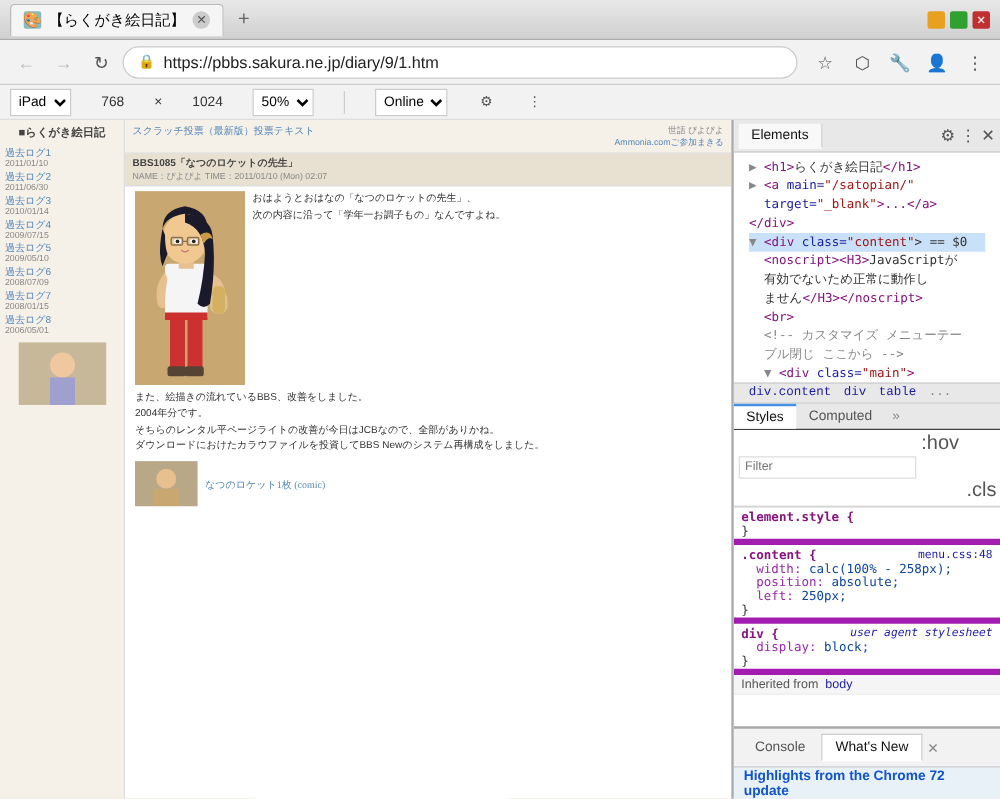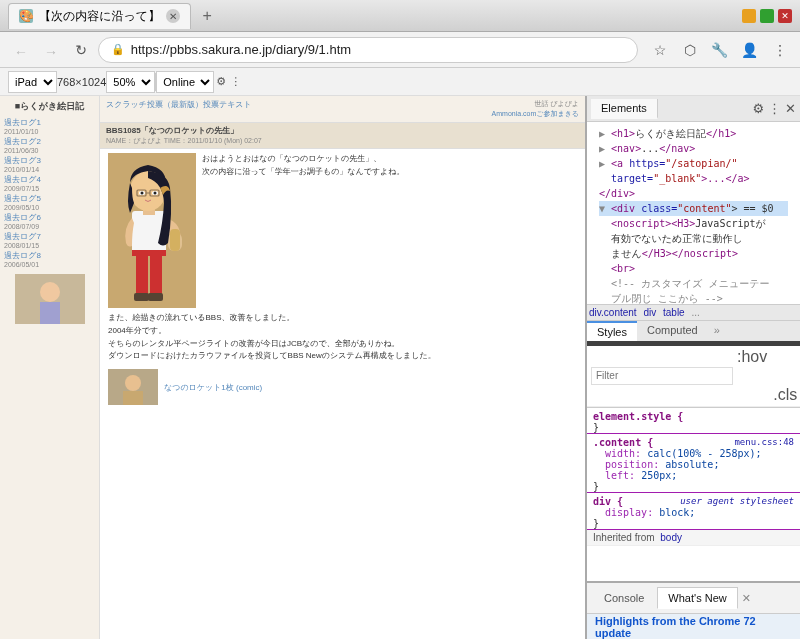--- a/index.html
+++ b/index.html
@@ -101,21 +101,21 @@
       color: #555; font-size: 14px;
     }
 
     
     .toolbar {
       background: #f2f2f2;
       height: 28px;
       display: flex;
       align-items: center;
       padding: 0 8px;
-      gap: 0;
+      gap: 24px;
       border-bottom: 1px solid #ddd;
     }
     .toolbar select {
       height: 22px; font-size: 11px; border: 1px solid #ccc; background: white; padding: 0 2px;
     }
     .toolbar-sep { width: 1px; height: 18px; background: #ccc; }
 
     
     .main-area {
       display: flex;
@@ -240,38 +240,39 @@
     .html-tag { color: #881280; }
     .html-attr { color: #1a1aa6; }
     .html-val { color: #a31515; }
     .html-text { color: #333; }
     .html-selected { background: #c8e0f8; }
     .html-triangle { color: #888; cursor: pointer; }
     .breadcrumb-bar {
       background: #e8e8e8;
       border-top: 1px solid #ccc;
       border-bottom: 1px solid #ccc;
-      padding: 2px 2px;
+      padding: 2px 12px;
       font-size: 10px;
-      font-family: Liberation Sans, sans-serif;
+      font-family: Liberation Mono, monospace;
       color: #1a1aa6;
       white-space: nowrap;
       overflow: hidden;
     }
     .breadcrumb-sep { color: #888; margin: 0 2px; }
     .styles-section {
       border-top: 1px solid #ccc;
       background: white;
       flex: 1;
       overflow-y: auto;
     }
     .styles-tabs {
       display: flex;
       background: #e8e8e8;
-      border-bottom: 5px solid #404040;
+      border-bottom: 1px solid #404040;
+      align-items: center;
     }
     .styles-tab {
       padding: 3px 10px;
       font-size: 11px;
       cursor: pointer;
       color: #555;
     }
     .styles-tab.active {
       background: white;
       color: #111;
@@ -286,21 +287,21 @@
       background: white;
     }
     .filter-input {
       flex: 1;
       border: 1px solid #ddd;
       font-size: 10px;
       padding: 1px 4px;
       height: 18px;
     }
     .filter-btns { display: flex; gap: 2px; margin-left: 4px; font-size: 16px; color: #555; }
-    .css-rule { padding: 3px 6px 0; border-bottom: 1px solid #a21caf; font-size: 10px; font-family: monospace; }
+    .css-rule { padding: 3px 6px 0; border-bottom: 5px solid #a21caf; font-size: 10px; font-family: monospace; }
     .css-selector { color: #881280; font-weight: bold; }
     .css-source { float: right; color: #1a1aa6; font-size: 9px; }
     .css-prop { color: #9c27b0; padding-left: 12px; }
     .css-val { color: #0d47a1; }
     .css-brace { color: #333; }
     .inherited-label { padding: 2px 6px; font-size: 10px; color: #555; background: #f5f5f5; border-bottom: 1px solid #eee; }
 
     
     .console-bar {
       background: #f2f2f2;
@@ -347,21 +348,21 @@
       font-size: 11px; background: none; border: none; cursor: pointer;
       color: #555; padding: 0 2px;
     }
   </style>
 </head>
 <body>
 
 <div class="title-bar">
   <div class="title-bar-tab">
     <span class="favicon">🎨</span>
-    <span>【次の内容に沿って】</span>
+    <span>【らくがき絵日記】</span>
     <span class="tab-close">✕</span>
   </div>
   <div class="new-tab-btn">+</div>
   <div class="window-controls">
     <div class="win-btn minimize"></div>
     <div class="win-btn maximize"></div>
     <div class="win-btn close">✕</div>
   </div>
 </div>
 
@@ -524,21 +525,21 @@
               <span>ダウンロードにおけたカラウファイルを投資してBBS Newのシステム再構成をしました。</span>
             </div>
             <div style="margin-top:6px; display:flex; align-items:center; gap:6px;">
               <div style="width:50px; height:36px; background:#b8a888; overflow:hidden;">
                 <svg width="50" height="36" viewBox="0 0 50 36">
                   <rect width="50" height="36" fill="#b8a888"></rect>
                   <circle cx="25" cy="14" r="8" fill="#e8c090"></circle>
                   <rect x="15" y="22" width="20" height="14" fill="#c8a870"></rect>
                 </svg>
               </div>
-              <span style="font-size:8px; color:#5588bb; cursor:pointer;">なつのロケット1枚 (comic)</span>
+              <span style="font-size:8px; color:#5588bb; cursor:pointer;font-family:Liberation Serif, serif;">なつのロケット1枚 (comic)</span>
             </div>
           </div>
         </div>
 
       </div>
     </div>
   </div>
 
   <div class="devtools-panel">
 
@@ -553,25 +554,21 @@
       </div>
     </div>
 
     <div class="html-tree">
       <div class="html-line">
         <span class="html-triangle">▶</span>
         <span class="html-tag">&lt;h1&gt;</span><span class="html-text">らくがき絵日記</span><span class="html-tag">&lt;/h1&gt;</span>
       </div>
       <div class="html-line">
         <span class="html-triangle">▶</span>
-        <span class="html-tag">&lt;nav&gt;</span><span class="html-text">...</span><span class="html-tag">&lt;/nav&gt;</span>
-      </div>
-      <div class="html-line">
-        <span class="html-triangle">▶</span>
-        <span class="html-tag">&lt;a </span><span class="html-attr">https=</span><span class="html-val">"/satopian/"</span>
+        <span class="html-tag">&lt;a </span><span class="html-attr">main=</span><span class="html-val">"/satopian/"</span>
       </div>
       <div class="html-line html-indent-1">
         <span class="html-attr">target=</span><span class="html-val">"_blank"</span><span class="html-tag">&gt;...</span><span class="html-tag">&lt;/a&gt;</span>
       </div>
       <div class="html-line">
         <span class="html-tag">&lt;/div&gt;</span>
       </div>
       <div class="html-line html-selected">
         <span class="html-triangle">▼</span>
         <span class="html-tag">&lt;div </span><span class="html-attr">class=</span><span class="html-val">"content"</span><span class="html-text">&gt; == $0</span>

